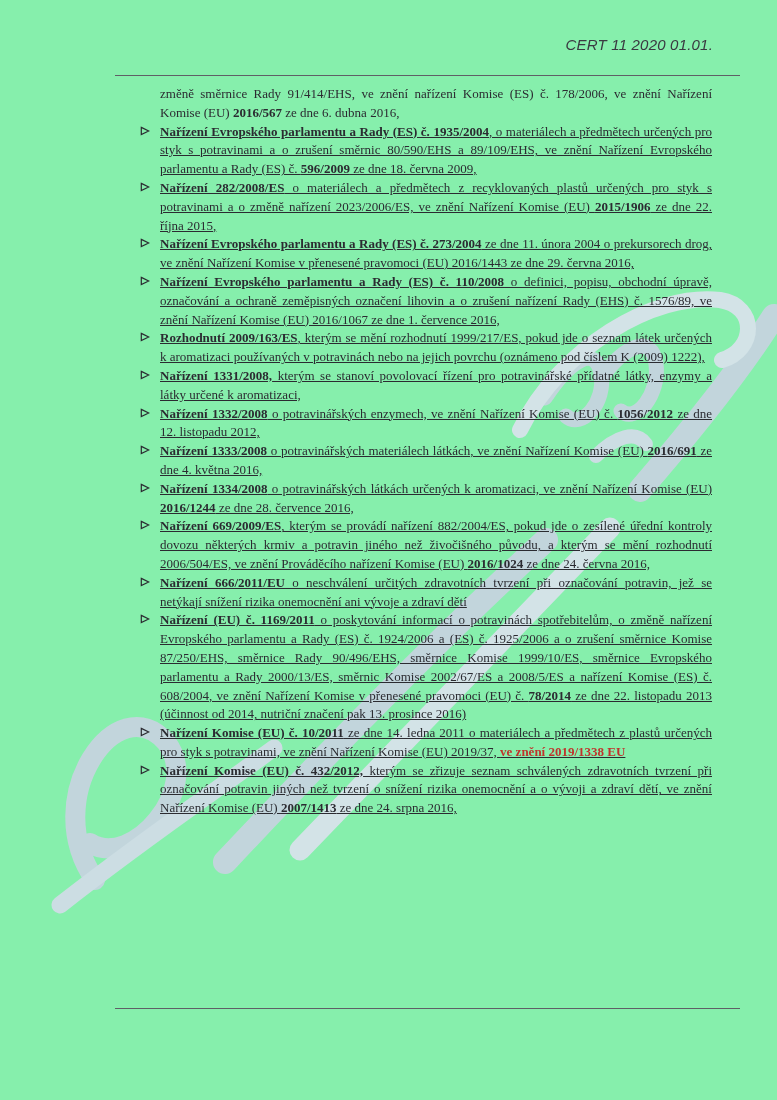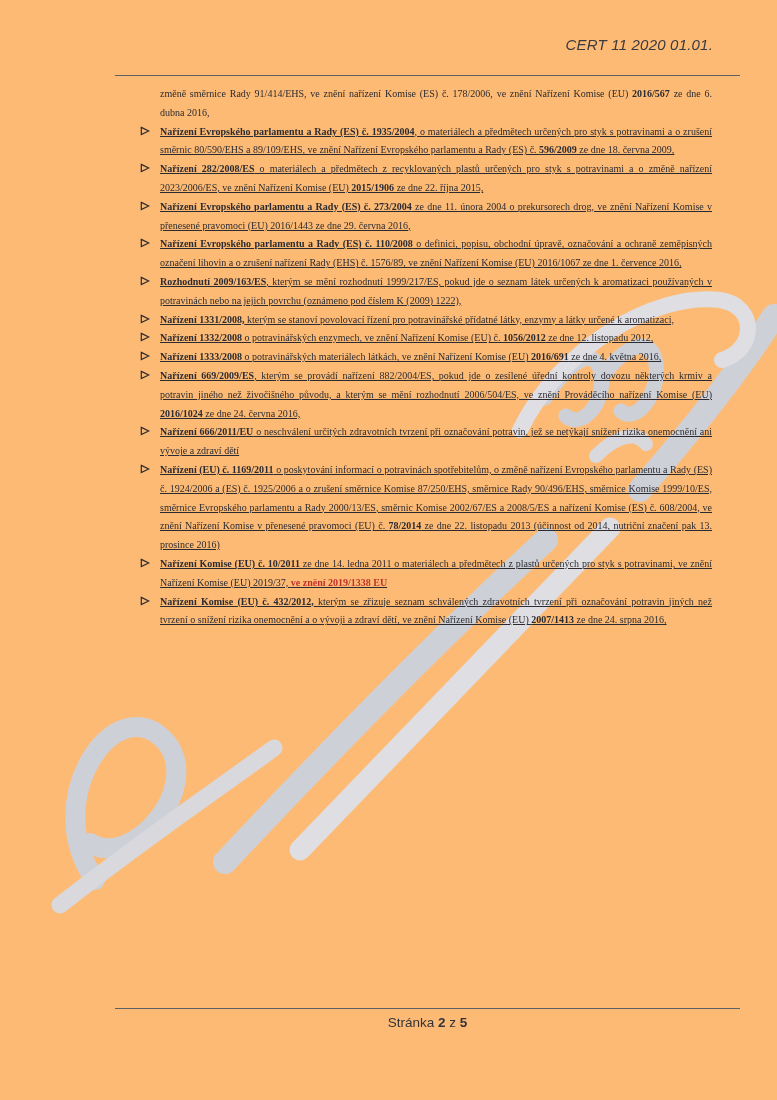--- a/index.html
+++ b/index.html
@@ -1,32 +1,32 @@
 <!DOCTYPE html>
 <html style="--red: #c0332c; --ink: #2b2b31;"><head>
 <meta charset="utf-8">
 <style>
   :root{ --red:#c0332c; --ink:#2b2b31; }
   html,body{margin:0;padding:0;background:#ffffff;}
   .page{
-    position:relative; width:777px; height:1100px; background:#fdba74;
+    position:relative; width:777px; height:1100px; background:#86efac;
     overflow:hidden; font-family:"Liberation Serif", serif; color:var(--ink);
   }
   .watermark{ position:absolute; left:0; top:0; z-index:0; pointer-events:none; }
   .header-code{
     position:absolute; top:36px; right:64px; z-index:1;
     font-family:"Liberation Sans", sans-serif; font-style:italic;
     font-size:15px; color:#3a3a41; letter-spacing:.2px;
   }
   .rule{ position:absolute; left:115px; width:625px; border-top:1.4px solid #5f5f66; z-index:1; }
   .header-rule{ top:75px; }
   .footer-rule{ top:1008px; }
   .content{
     position:absolute; left:140px; top:85px; width:572px; z-index:1;
-    font-size:10px; line-height:18.8px; text-align:justify;
+    font-size:13px; line-height:18.8px; text-align:justify;
   }
   .cont{ margin:0 0 0 20px; }
   .item{ display:flex; }
   .marker{ flex:0 0 20px; padding-top:3px; }
   .marker svg{ display:block; }
   .itext{ flex:1 1 auto; margin:0;text-decoration:underline; }
   .b{ font-weight:700; }
   .red{ color:var(--red); font-weight:700; }
   .footer{
     position:absolute; top:1015px; left:115px; width:625px; z-index:1;
@@ -123,20 +123,28 @@
             </svg>
           </span>
           <p class="itext"><span class="b">Nařízení 1333/2008</span><span> o potravinářských materiálech látkách, ve znění Nařízení Komise (EU) </span><span class="b">2016/691</span><span> ze dne 4. května 2016,</span></p>
         </div>
         <div class="item">
           <span class="marker">
             <svg viewBox="0 0 10 10" width="10" height="10">
               <path d="M1.3 1.4 L8.7 5 L1.3 8.6 Z" fill="none" stroke="#2b2b31" stroke-width="1.2"></path>
             </svg>
           </span>
+          <p class="itext"><span class="b">Nařízení 1334/2008</span><span> o potravinářských látkách určených k aromatizaci, ve znění Nařízení Komise (EU) </span><span class="b">2016/1244</span><span> ze dne 28. července 2016,</span></p>
+        </div>
+        <div class="item">
+          <span class="marker">
+            <svg viewBox="0 0 10 10" width="10" height="10">
+              <path d="M1.3 1.4 L8.7 5 L1.3 8.6 Z" fill="none" stroke="#2b2b31" stroke-width="1.2"></path>
+            </svg>
+          </span>
           <p class="itext"><span class="b">Nařízení 669/2009/ES</span><span>, kterým se provádí nařízení 882/2004/ES, pokud jde o zesílené úřední kontroly dovozu některých krmiv a potravin jiného než živočišného původu, a kterým se mění rozhodnutí 2006/504/ES, ve znění Prováděcího nařízení Komise (EU) </span><span class="b">2016/1024</span><span> ze dne 24. června 2016,</span></p>
         </div>
         <div class="item">
           <span class="marker">
             <svg viewBox="0 0 10 10" width="10" height="10">
               <path d="M1.3 1.4 L8.7 5 L1.3 8.6 Z" fill="none" stroke="#2b2b31" stroke-width="1.2"></path>
             </svg>
           </span>
           <p class="itext"><span class="b">Nařízení 666/2011/EU</span><span> o neschválení určitých zdravotních tvrzení při označování potravin, jež se netýkají snížení rizika onemocnění ani vývoje a zdraví dětí</span></p>
         </div>
@@ -161,20 +169,14 @@
             <svg viewBox="0 0 10 10" width="10" height="10">
               <path d="M1.3 1.4 L8.7 5 L1.3 8.6 Z" fill="none" stroke="#2b2b31" stroke-width="1.2"></path>
             </svg>
           </span>
           <p class="itext"><span class="b">Nařízení Komise (EU) č. 432/2012,</span><span> kterým se zřizuje seznam schválených zdravotních tvrzení při označování potravin jiných než tvrzení o snížení rizika onemocnění a o vývoji a zdraví dětí, ve znění Nařízení Komise (EU) </span><span class="b">2007/1413</span><span> ze dne 24. srpna 2016,</span></p>
         </div>
       </div>
   </div>
 
   <div class="rule footer-rule"></div>
-  <div class="footer">
-    <span>Stránka</span>
-    <b>2</b>
-    <span>z</span>
-    <b>5</b>
-  </div>
 
 </div>
 
 </body></html>

